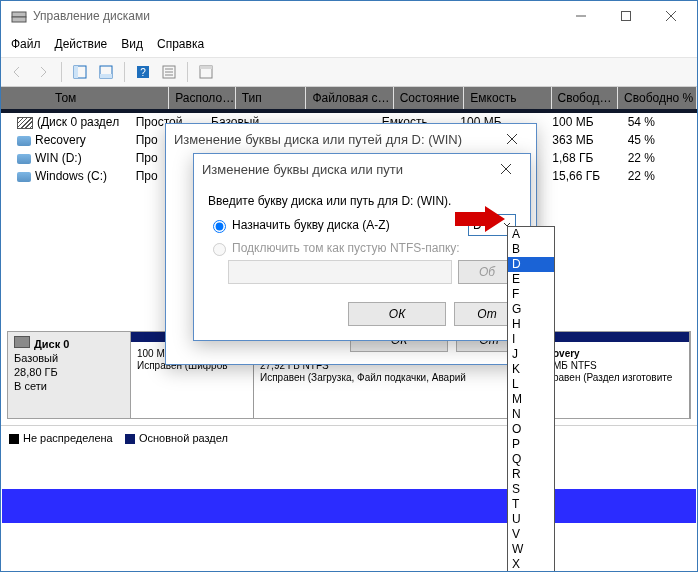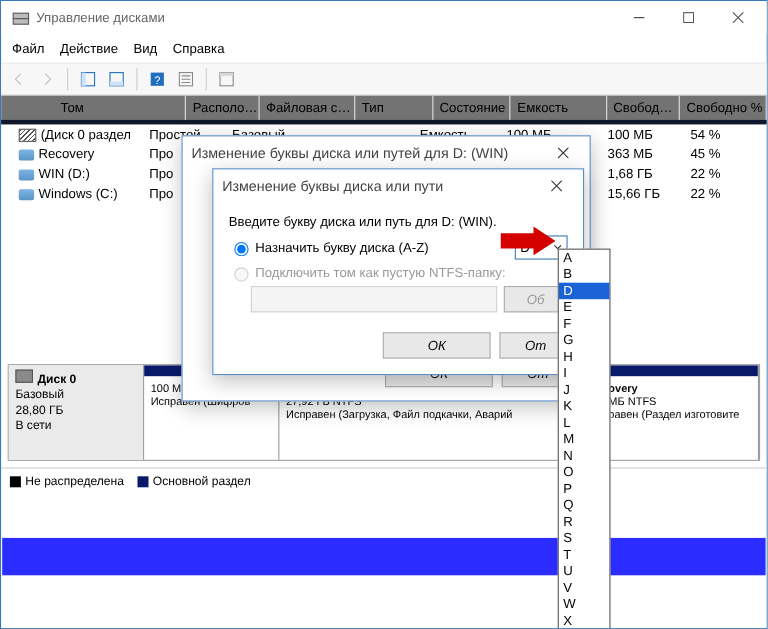--- a/index.html
+++ b/index.html
@@ -142,22 +142,22 @@
           <rect x="1" y="1" width="12" height="12" fill="none" stroke="#888"></rect>
           <rect x="1" y="1" width="12" height="3" fill="#d7d7d7"></rect>
         </svg>
       </div>
   </div>
 
   <div class="grid">
     <div class="grid-header">
       <div class="gh c0">Том</div>
       <div class="gh c1">Располо…</div>
+      <div class="gh c2">Тип</div>
       <div class="gh c3">Файловая с…</div>
-      <div class="gh c2">Тип</div>
       <div class="gh c4">Состояние</div>
       <div class="gh c5">Емкость</div>
       <div class="gh c6">Свобод…</div>
       <div class="gh c7">Свободно %</div>
     </div>
     <div class="grid-body" id="grid-body">
         <div class="gr">
           <div class="gc c0"><span class="vol-icon stripe"></span>(Диск 0 раздел 1)</div>
           <div class="gc c1">Простой</div>
           <div class="gc c2">Базовый</div>

